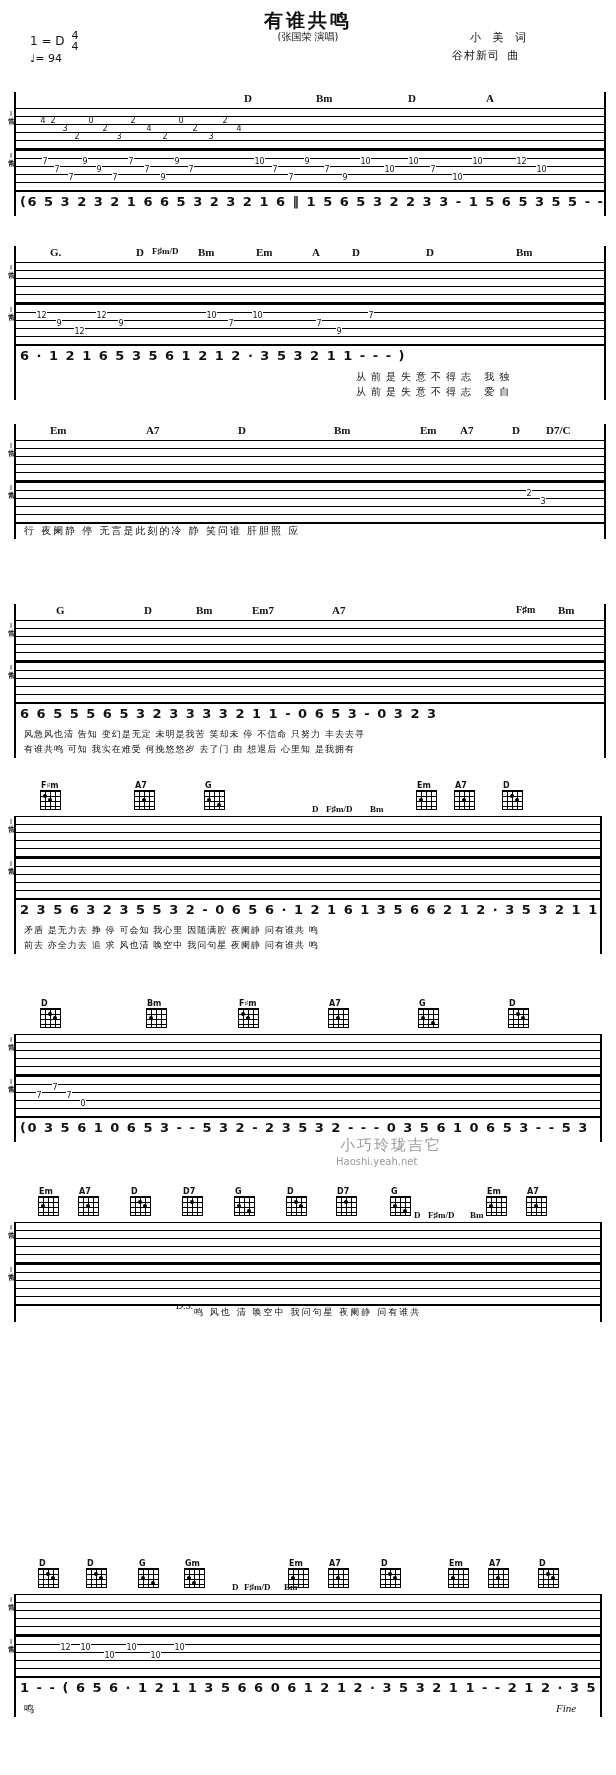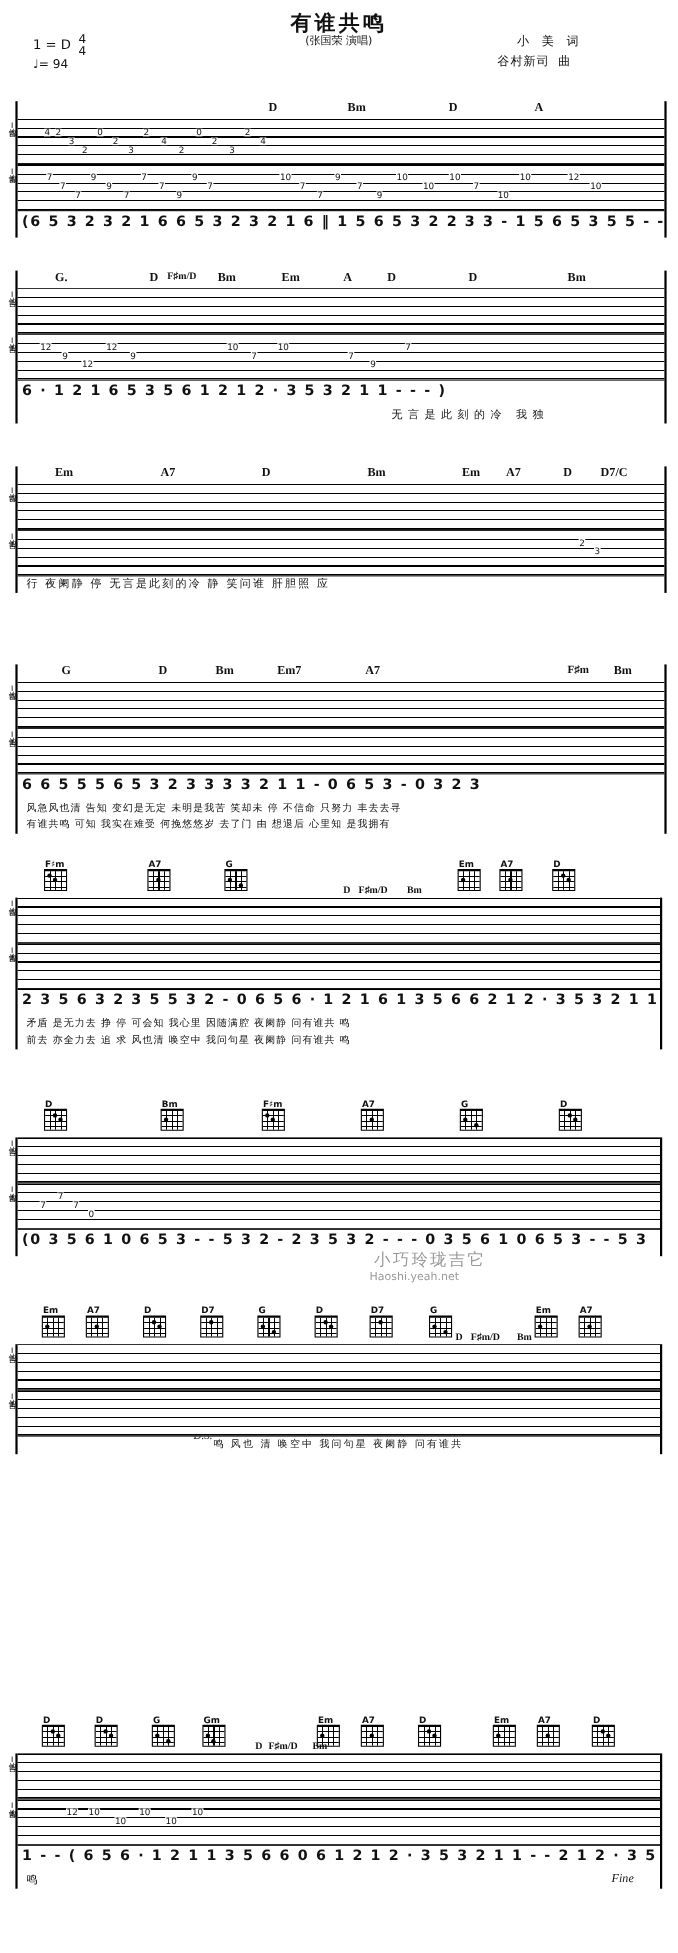--- a/index.html
+++ b/index.html
@@ -330,21 +330,24 @@
         <span style="left:190px;top:8px">10</span>
           <span style="left:212px;top:16px">7</span>
         <span style="left:236px;top:8px">10</span>
         <span style="left:300px;top:16px">7</span>
           <span style="left:320px;top:24px">9</span>
         <span style="left:352px;top:8px">7</span>
       </div>
     </div>
     <div class="numrow">6 · 1 2 1 6  5 3 5 6 1 2 1  2 · 3 5 3 2 1  1 - - - )</div>
     <div class="lyricrow">
-      <span class="ly" style="left:340px">无言是此刻的冷    我独</span>
+      <span class="ly" style="left:340px">从前是失意不得志    我独</span>
+    </div>
+    <div class="lyricrow">
+      <span class="ly" style="left:340px">从前是失意不得志    爱自</span>
     </div>
   </div>
 
   <div class="system" style="top:424px;">
     <div class="chordrow">
       <span class="ch" style="left:34px">Em</span>
       <span class="ch" style="left:130px">A7</span>
       <span class="ch" style="left:222px">D</span>
       <span class="ch" style="left:318px">Bm</span>
       <span class="ch" style="left:404px">Em</span>

